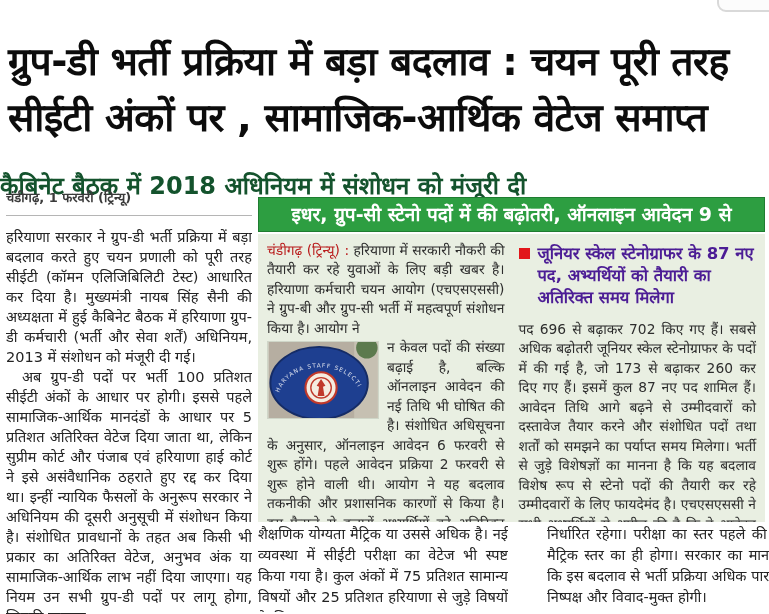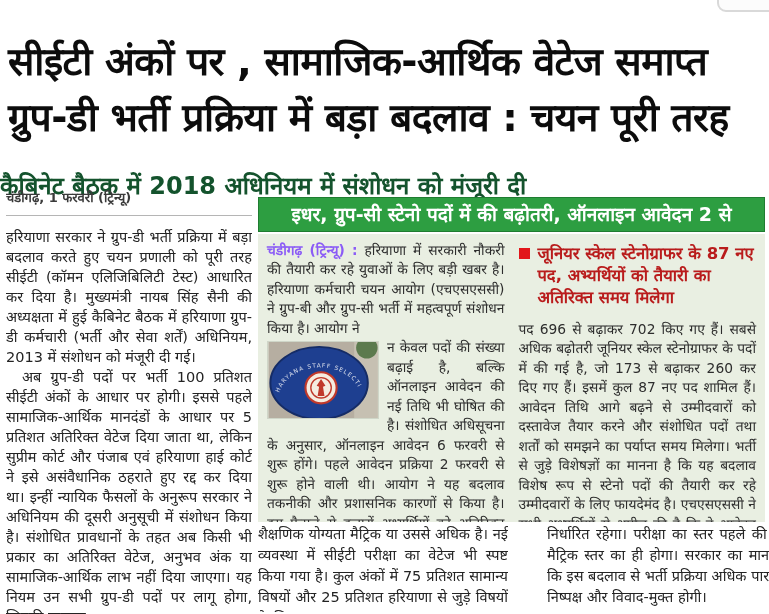--- a/index.html
+++ b/index.html
@@ -87,37 +87,37 @@
     overflow: hidden;
   }
   .inset-col {
     flex: 1 1 0;
     font-size: 13.8px;
     line-height: 19.5px;
     text-align: justify;
     color: #2d2d2d;
   }
   .inset-col p { margin: 0; }
-  .inset-dateline { font-weight: 700; color: #8b5cf6; }
+  .inset-dateline { font-weight: 400; color: #b91c1c; }
   .photo {
     float: left;
     width: 112px;
     height: 78px;
     margin: 3px 8px 2px 0;
     display: block;
     border: 1px solid #cfd6c8;
   }
   .inset-subhead {
     display: flex;
     gap: 8px;
     align-items: flex-start;
     font-weight: 800;
     font-size: 16.5px;
     line-height: 22px;
-    color: #b91c1c;
+    color: #4c1d95;
     margin: 2px 0 11px 0;
     text-align: left;
   }
   .bullet-sq {
     flex: none;
     width: 11px; height: 11px;
     margin-top: 5px;
     background: #e2161a;
   }
   .cont-col {
@@ -134,36 +134,36 @@
   .cont-right { left: 547px; width: 248px; }
 </style>
 </head>
 <body>
 
 <div class="page">
 
   <div class="corner-tab"></div>
 
   <h1 class="headline">
+    <div>ग्रुप-डी भर्ती प्रक्रिया में बड़ा बदलाव : चयन पूरी तरह</div>
     <div>सीईटी अंकों पर , सामाजिक-आर्थिक वेटेज समाप्त</div>
-    <div>ग्रुप-डी भर्ती प्रक्रिया में बड़ा बदलाव : चयन पूरी तरह</div>
   </h1>
 
   <h2 class="subheadline">कैबिनेट बैठक में 2018 अधिनियम में संशोधन को मंजूरी दी</h2>
 
   <div class="col-left">
     <div class="dateline">चंडीगढ़, 1 फरवरी (ट्रिन्यू)</div>
     <div class="body-text">
       <p>हरियाणा सरकार ने ग्रुप-डी भर्ती प्रक्रिया में बड़ा बदलाव करते हुए चयन प्रणाली को पूरी तरह सीईटी (कॉमन एलिजिबिलिटी टेस्ट) आधारित कर दिया है। मुख्यमंत्री नायब सिंह सैनी की अध्यक्षता में हुई कैबिनेट बैठक में हरियाणा ग्रुप-डी कर्मचारी (भर्ती और सेवा शर्तें) अधिनियम, 2013 में संशोधन को मंजूरी दी गई।</p>
       <p class="indent">अब ग्रुप-डी पदों पर भर्ती 100 प्रतिशत सीईटी अंकों के आधार पर होगी। इससे पहले सामाजिक-आर्थिक मानदंडों के आधार पर 5 प्रतिशत अतिरिक्त वेटेज दिया जाता था, लेकिन सुप्रीम कोर्ट और पंजाब एवं हरियाणा हाई कोर्ट ने इसे असंवैधानिक ठहराते हुए रद्द कर दिया था। इन्हीं न्यायिक फैसलों के अनुरूप सरकार ने अधिनियम की दूसरी अनुसूची में संशोधन किया है। संशोधित प्रावधानों के तहत अब किसी भी प्रकार का अतिरिक्त वेटेज, अनुभव अंक या सामाजिक-आर्थिक लाभ नहीं दिया जाएगा। यह नियम उन सभी ग्रुप-डी पदों पर लागू होगा, जिनकी न्यूनतम</p>
     </div>
   </div>
 
   <div class="inset">
-    <div class="inset-header">इधर, ग्रुप-सी स्टेनो पदों में की बढ़ोतरी, ऑनलाइन आवेदन 2 से</div>
+    <div class="inset-header">इधर, ग्रुप-सी स्टेनो पदों में की बढ़ोतरी, ऑनलाइन आवेदन 9 से</div>
     <div class="inset-body">
 
       <div class="inset-col">
         <p><span class="inset-dateline">चंडीगढ़ (ट्रिन्यू) :</span> <span>हरियाणा में सरकारी नौकरी की तैयारी कर रहे युवाओं के लिए बड़ी खबर है। हरियाणा कर्मचारी चयन आयोग (एचएसएससी) ने ग्रुप-बी और ग्रुप-सी भर्ती में महत्वपूर्ण संशोधन किया है। आयोग ने</span></p>
         <div>
           <svg class="photo" viewBox="0 0 112 78" role="img">
             <rect x="0" y="0" width="112" height="78" fill="#b6aea1"></rect>
             <rect x="88" y="0" width="24" height="78" fill="#c6c0b2"></rect>
             <circle cx="101" cy="6" r="11" fill="#5c7a4e"></circle>
             <ellipse cx="52" cy="42" rx="50" ry="37" fill="#1e3f90" stroke="#152c66" stroke-width="2"></ellipse>

